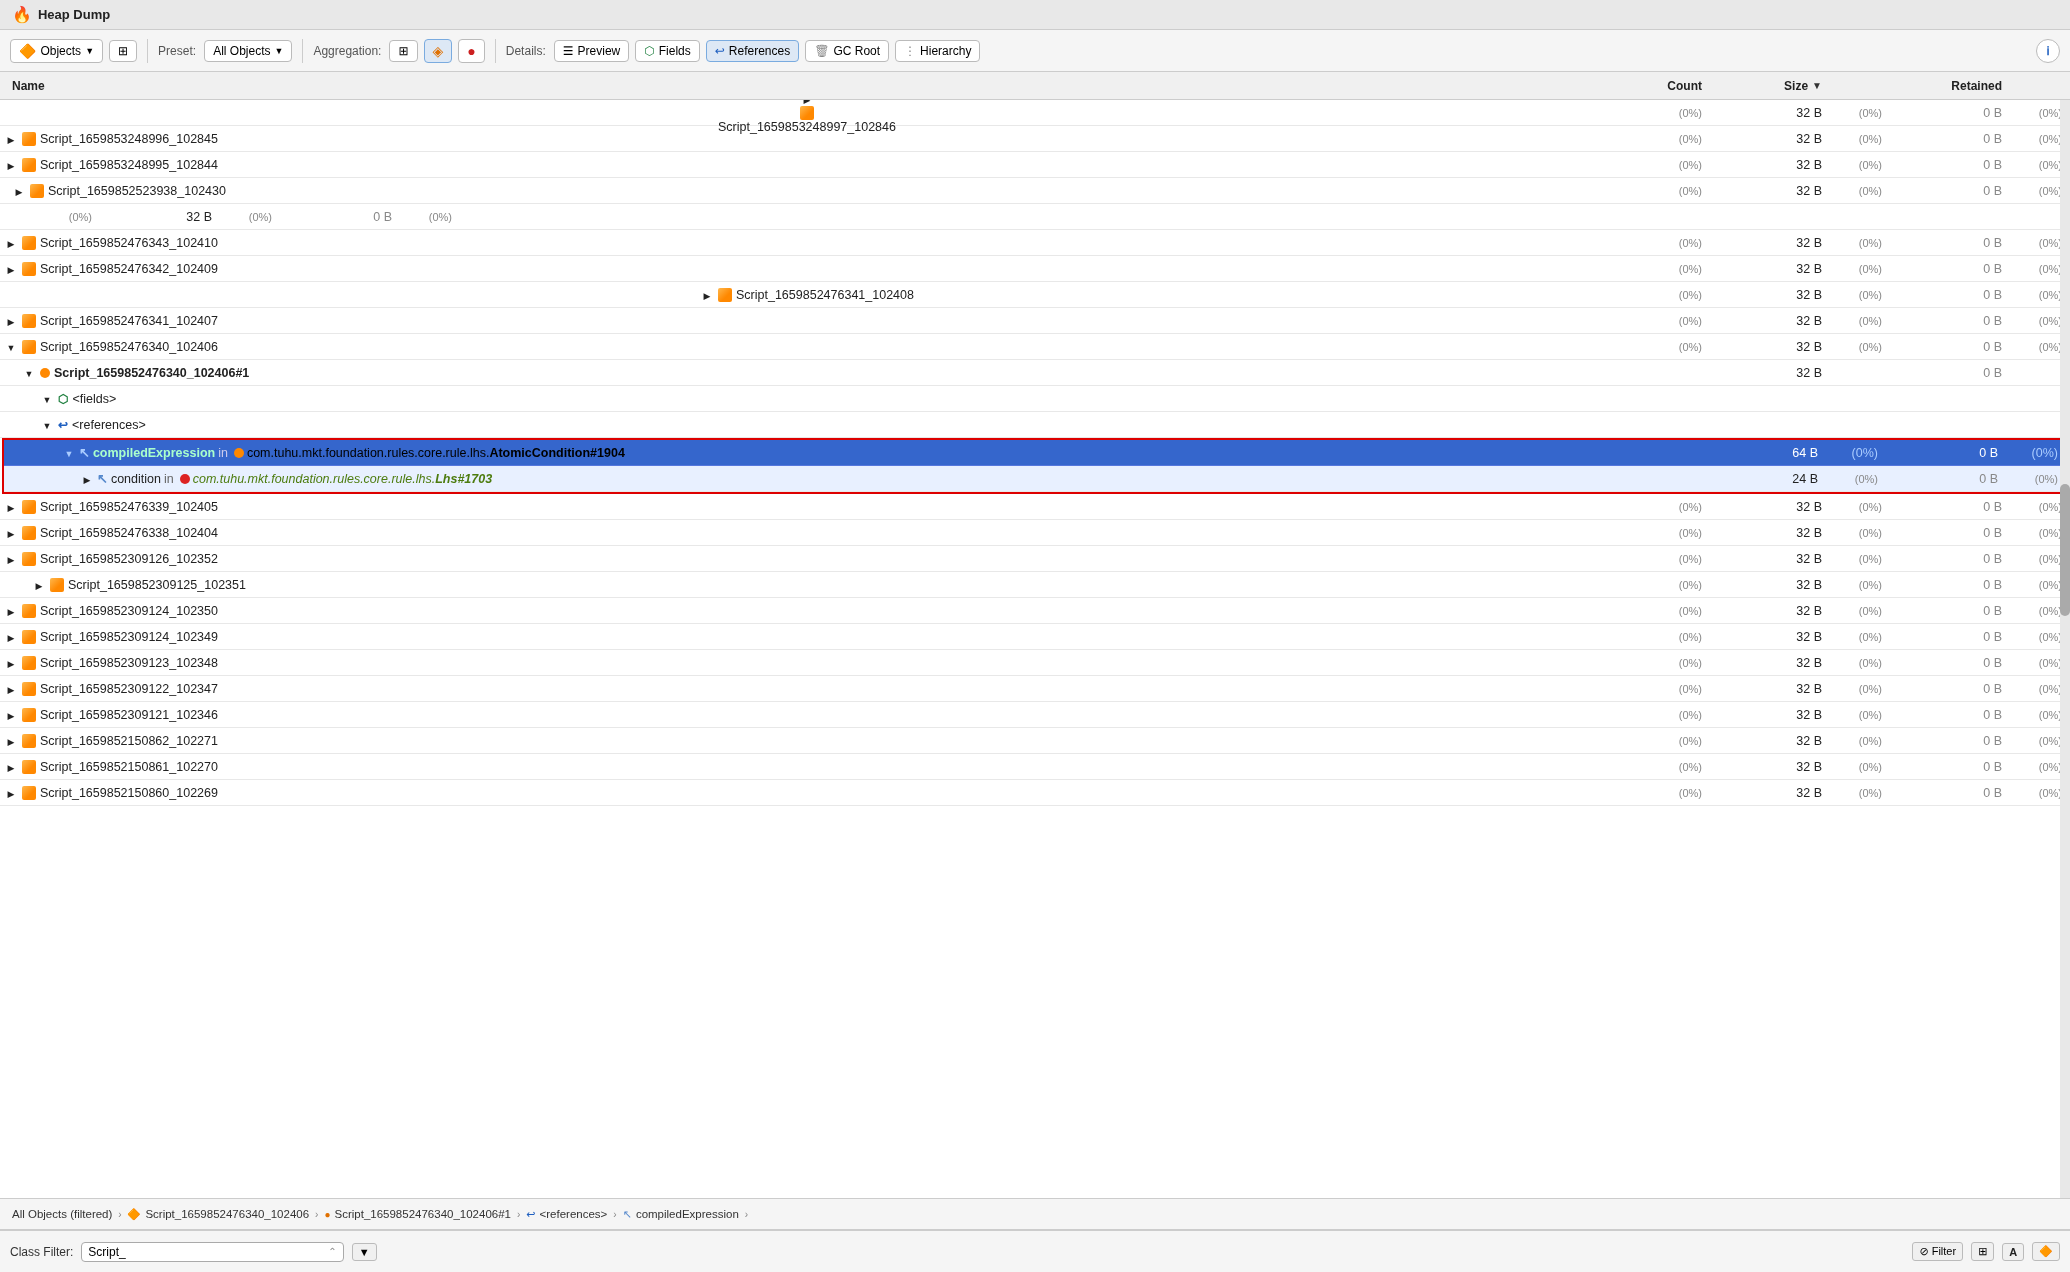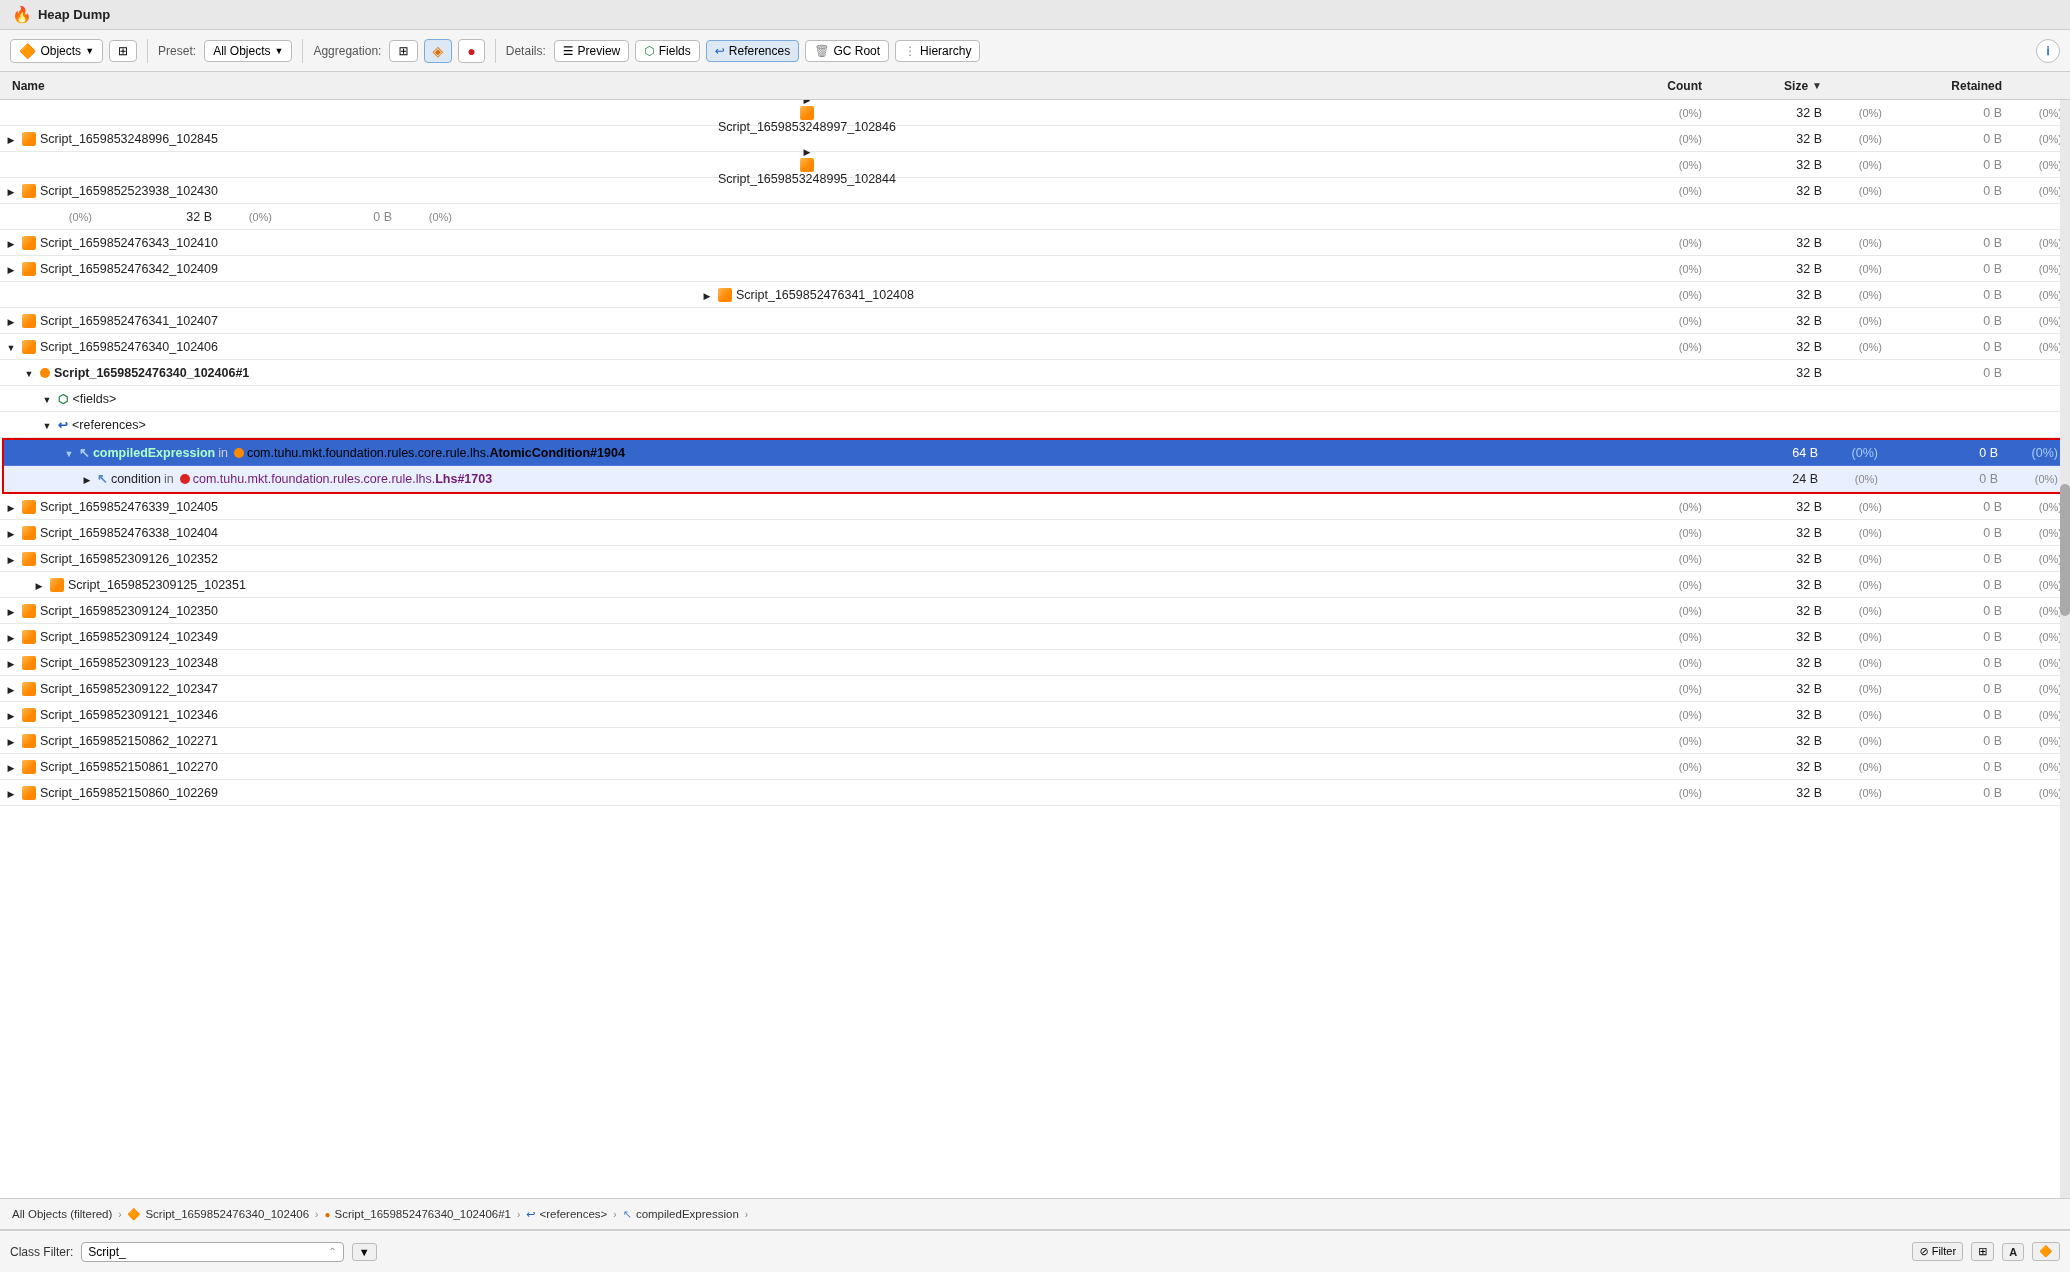--- a/index.html
+++ b/index.html
@@ -315,34 +315,34 @@
         <span>Script_1659853248996_102845</span>
       </div>
       <div class="col-count-val"><span class="val-pct">(0%)</span></div>
       <div class="col-size-val">32 B</div>
       <div class="col-size-pct-val"><span class="val-pct">(0%)</span></div>
       <div class="col-retained-val"><span class="val-zero">0 B</span></div>
       <div class="col-retained-pct-val"><span class="val-pct">(0%)</span></div>
     </div>
 
     <div class="table-row">
-      <div class="row-name" style="padding-left:4px;flex-direction:column;">
+      <div class="row-name" style="padding-left:4px;">
         <span class="expand-tri closed"></span>
         <span class="ico-cube" style="margin:0 4px;"></span>
         <span>Script_1659853248995_102844</span>
       </div>
       <div class="col-count-val"><span class="val-pct">(0%)</span></div>
       <div class="col-size-val">32 B</div>
       <div class="col-size-pct-val"><span class="val-pct">(0%)</span></div>
       <div class="col-retained-val"><span class="val-zero">0 B</span></div>
       <div class="col-retained-pct-val"><span class="val-pct">(0%)</span></div>
     </div>
 
     <div class="table-row">
-      <div class="row-name" style="padding-left:4px;">
+      <div class="row-name" style="padding-left:12px;">
         <span class="expand-tri closed"></span>
         <span class="ico-cube" style="margin:0 4px;"></span>
         <span>Script_1659852523938_102430</span>
       </div>
       <div class="col-count-val"><span class="val-pct">(0%)</span></div>
       <div class="col-size-val">32 B</div>
       <div class="col-size-pct-val"><span class="val-pct">(0%)</span></div>
       <div class="col-retained-val"><span class="val-zero">0 B</span></div>
       <div class="col-retained-pct-val"><span class="val-pct">(0%)</span></div>
     </div>
@@ -477,21 +477,21 @@
         <div class="col-retained-pct-val"><span style="color:#aaccff;">(0%)</span></div>
       </div>
 
       <div class="table-row" style="background:#e8f0ff;">
         <div class="row-name" style="padding-left:76px;">
           <span class="expand-tri closed"></span>
           <span style="margin:0 3px; color:#5588cc; font-size:13px; font-weight:bold;">↖</span>
           <span style="font-weight:500;">condition</span>
           <span style="color:#666; margin:0 3px;">in</span>
           <span class="ico-dot-red" style="margin:0 3px;"></span>
-          <span style="color:#701a75;">com.tuhu.mkt.foundation.rules.core.rule.lhs.<strong>Lhs#1703</strong></span>
+          <span style="color:#4d7c0f;font-style:italic;">com.tuhu.mkt.foundation.rules.core.rule.lhs.<strong>Lhs#1703</strong></span>
         </div>
         <div class="col-count-val"></div>
         <div class="col-size-val">24 B</div>
         <div class="col-size-pct-val"><span class="val-pct">(0%)</span></div>
         <div class="col-retained-val"><span class="val-zero">0 B</span></div>
         <div class="col-retained-pct-val"><span class="val-pct">(0%)</span></div>
       </div>
     </div>
 
     <div class="table-row">

